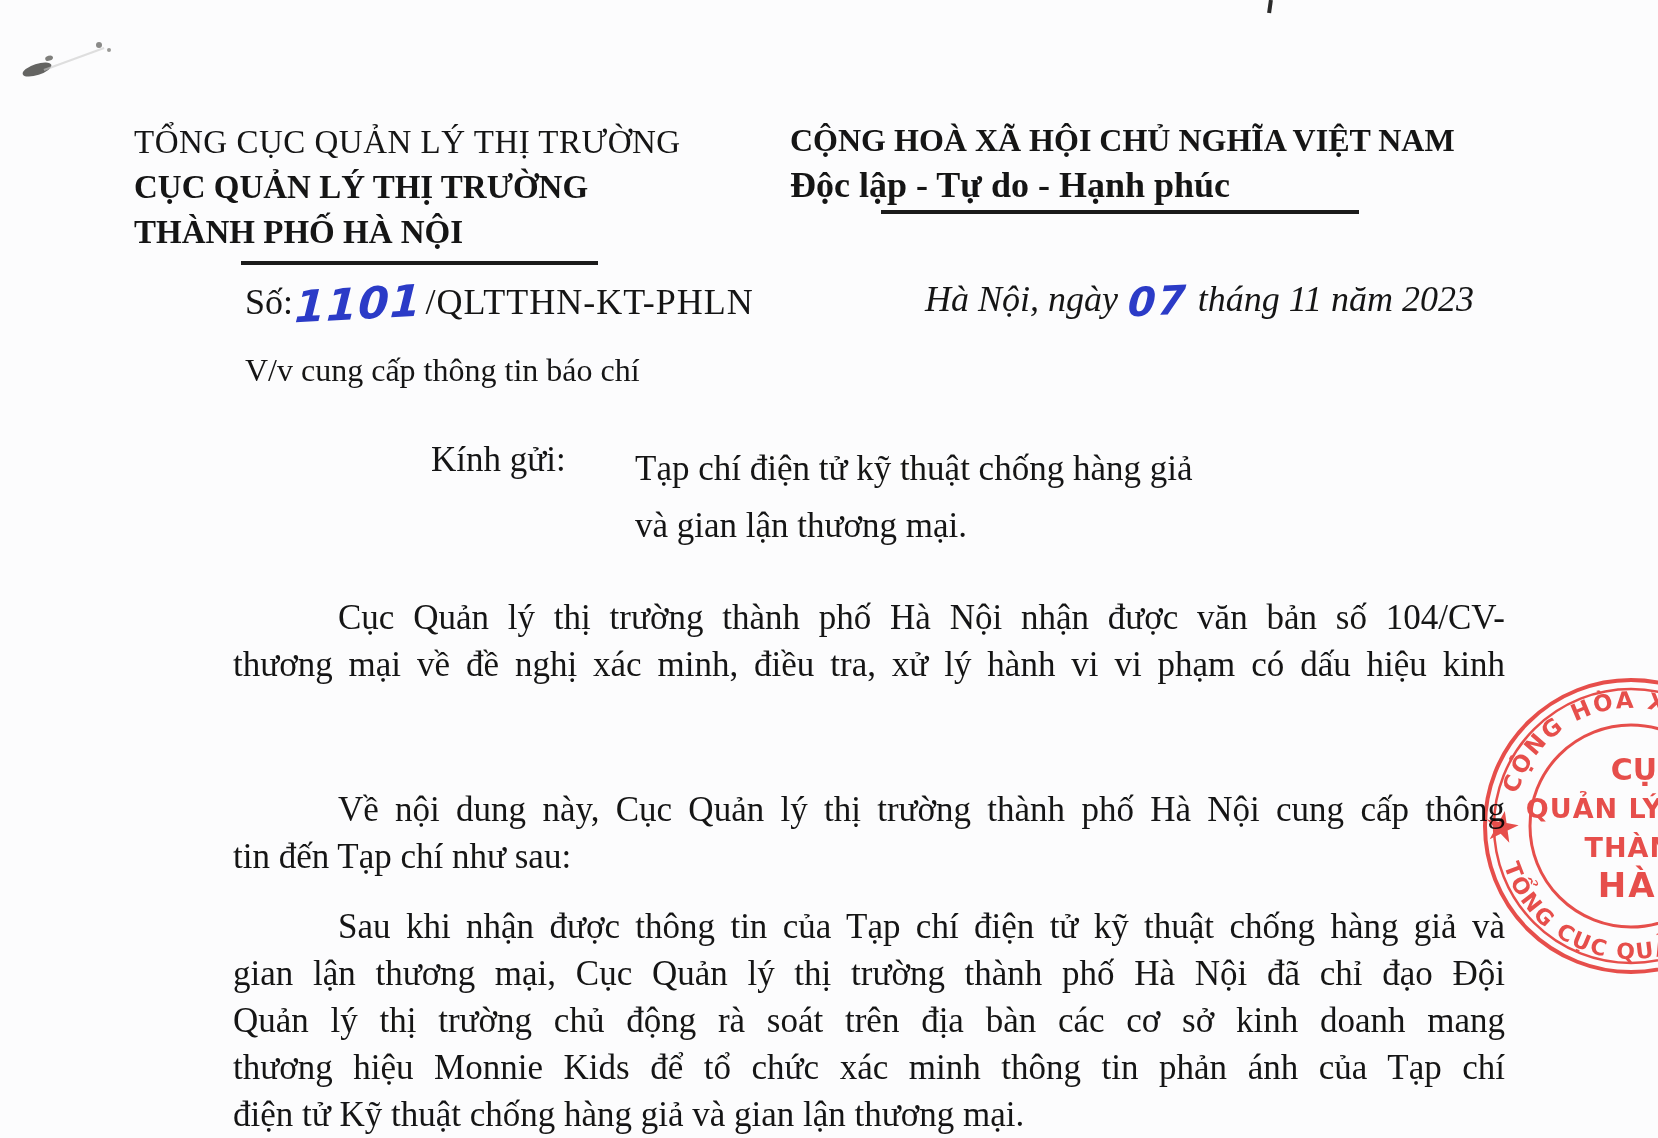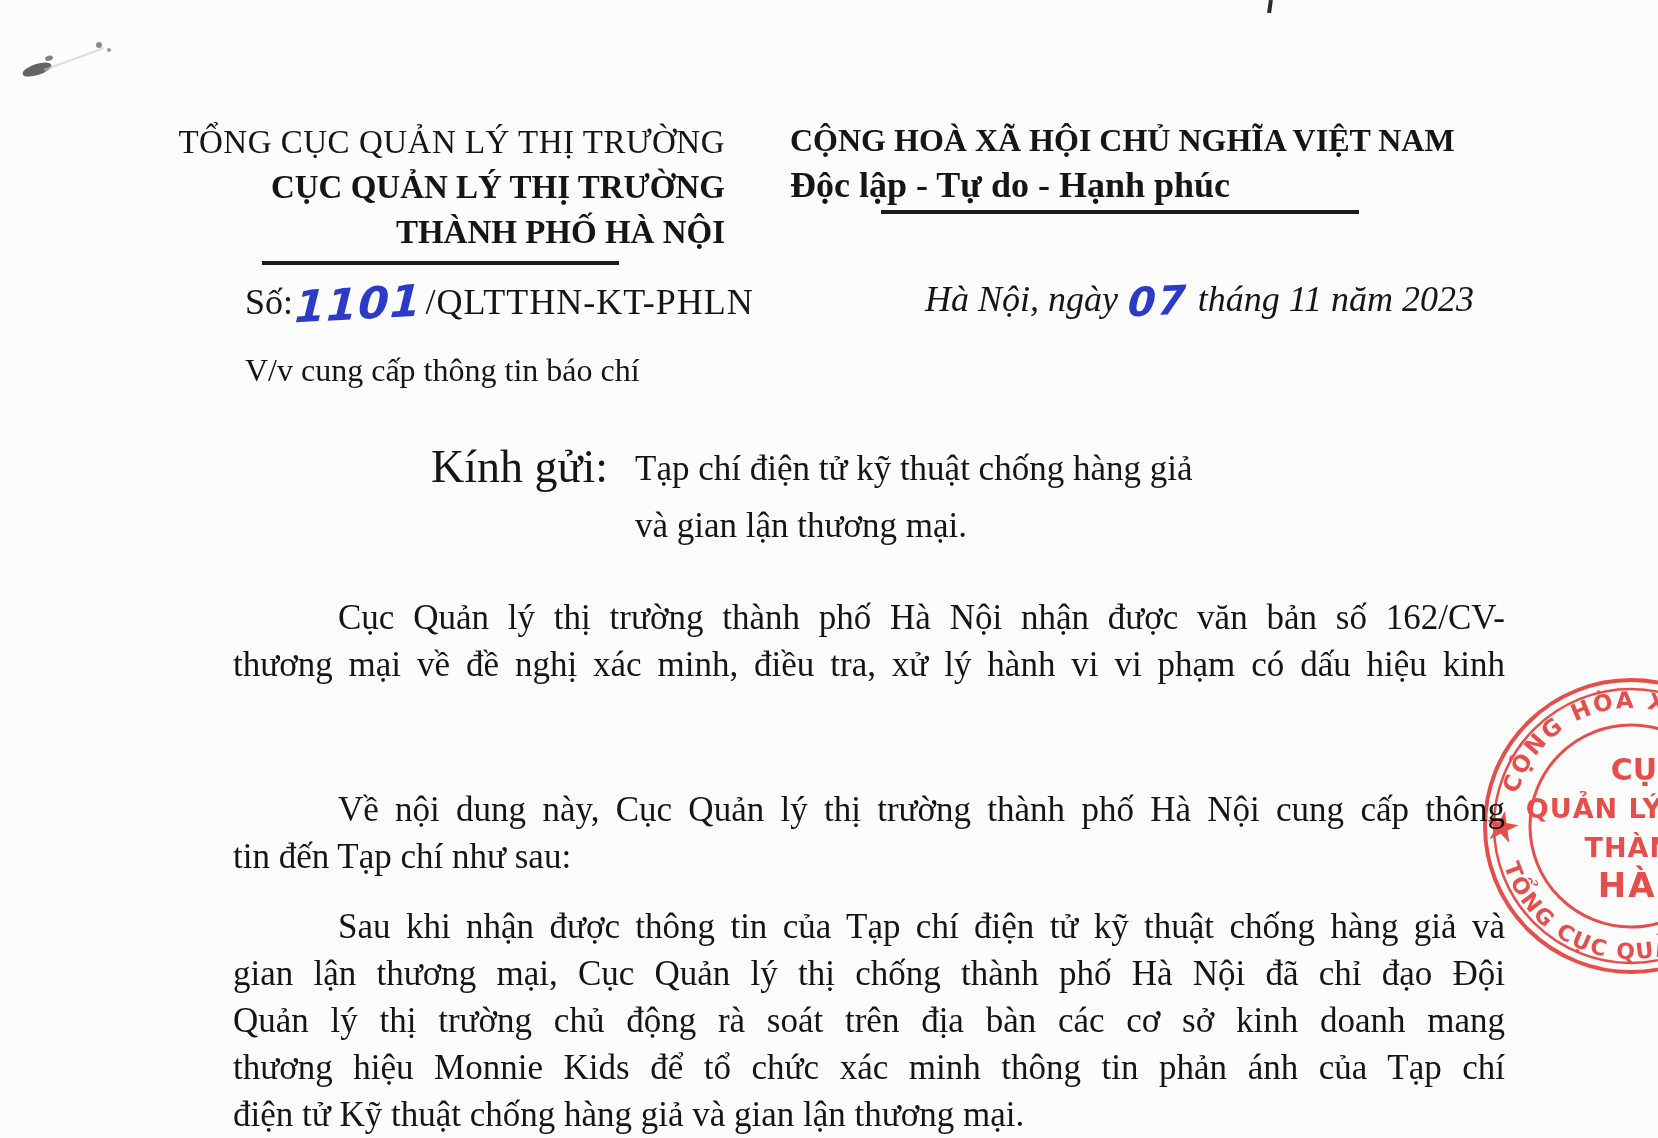--- a/index.html
+++ b/index.html
@@ -5,21 +5,21 @@
   html,body{margin:0;padding:0;background:#e8e8e8;}
   .page{
     position:relative;
     width:1658px;height:1138px;
     background:#fcfcfd;
     overflow:hidden;
     font-family:"Liberation Serif", serif;
     color:#151515;
   }
   
-  .hdr-left{position:absolute;left:155px;top:120px;width:570px;text-align:right;}
+  .hdr-left{position:absolute;left:134px;top:120px;width:570px;text-align:left;}
   .hdr-left .l1{font-size:33px;line-height:45px;letter-spacing:.5px;white-space:nowrap;}
   .hdr-left .l2{font-size:33px;line-height:45px;font-weight:bold;white-space:nowrap;}
   .hdr-left .l3{font-size:33px;line-height:45px;font-weight:bold;white-space:nowrap;}
   .hdr-left .rule{width:357px;height:4px;background:#1b1b1b;margin:6px auto 0;}
   .hdr-right{position:absolute;left:790px;top:118px;width:660px;}
   .hdr-right .r1{font-size:32px;line-height:44px;font-weight:bold;white-space:nowrap;}
   .hdr-right .r2{font-size:36px;line-height:46px;font-weight:bold;white-space:nowrap;}
   .hdr-right .rule{width:478px;height:4px;background:#1b1b1b;margin:2px auto 0;}
   
   .so-line{position:absolute;left:245px;top:278px;font-size:36px;white-space:nowrap;}
@@ -28,21 +28,21 @@
     font-family:"DejaVu Sans", sans-serif;
     font-weight:bold;font-style:italic;
     color:#2b3bc7;display:inline-block;
     transform:skewX(-6deg) rotate(-3deg);
   }
   .hw-num{font-size:44px;vertical-align:-5px;letter-spacing:1px;margin:0 4px 0 2px;}
   .hw-day{font-size:40px;vertical-align:-4px;letter-spacing:2px;margin:0 10px;}
   .vv-line{position:absolute;left:245px;top:352px;font-size:32px;white-space:nowrap;}
   .date-line{position:absolute;left:925px;top:278px;font-size:36px;font-style:italic;white-space:nowrap;}
   
-  .kg-label{position:absolute;left:431px;top:440px;font-size:46px;white-space:nowrap;}
+  .kg-label{position:absolute;left:431px;top:440px;font-size:35px;white-space:nowrap;}
   .kg-addr{position:absolute;left:635px;top:440px;font-size:35px;line-height:57px;}
   .kg-addr div{white-space:nowrap;}
   
   .bodycol{position:absolute;left:233px;width:1272px;font-size:35px;line-height:47px;}
   .p1{top:594px;} .p2{top:786px;} .p3{top:903px;}
   .ln{width:1272px;}
   .j{text-align:justify;text-align-last:justify;}
   .ind{text-indent:105px;}
   
   .stamp{position:absolute;left:1431px;top:626px;mix-blend-mode:multiply;opacity:.92;}
@@ -83,32 +83,32 @@
 
   <div class="date-line"><span>Hà Nội, ngày</span><span class="hw hw-day">07</span><span>tháng 11 năm 2023</span></div>
 
   <div class="kg-label">Kính gửi:</div>
   <div class="kg-addr">
     <div>Tạp chí điện tử kỹ thuật chống hàng giả</div>
     <div>và gian lận thương mại.</div>
   </div>
 
   <div class="bodycol p1">
-    <div class="ln j ind">Cục Quản lý thị trường thành phố Hà Nội nhận được văn bản số 162/CV-</div>
+    <div class="ln j ind">Cục Quản lý thị trường thành phố Hà Nội nhận được văn bản số 104/CV-</div>
     <div class="ln j">thương mại về đề nghị xác minh, điều tra, xử lý hành vi vi phạm có dấu hiệu kinh</div>
   </div>
 
   <div class="bodycol p2">
     <div class="ln j ind">Về nội dung này, Cục Quản lý thị trường thành phố Hà Nội cung cấp thông</div>
     <div class="ln">tin đến Tạp chí như sau:</div>
   </div>
 
   <div class="bodycol p3">
     <div class="ln j ind">Sau khi nhận được thông tin của Tạp chí điện tử kỹ thuật chống hàng giả và</div>
-    <div class="ln j">gian lận thương mại, Cục Quản lý thị chống thành phố Hà Nội đã chỉ đạo Đội</div>
+    <div class="ln j">gian lận thương mại, Cục Quản lý thị trường thành phố Hà Nội đã chỉ đạo Đội</div>
     <div class="ln j">Quản lý thị trường chủ động rà soát trên địa bàn các cơ sở kinh doanh mang</div>
     <div class="ln j">thương hiệu Monnie Kids để tổ chức xác minh thông tin phản ánh của Tạp chí</div>
     <div class="ln">điện tử Kỹ thuật chống hàng giả và gian lận thương mại.</div>
   </div>
 
   <svg class="stamp" width="400" height="400" viewBox="0 0 400 400">
     <g fill="none" stroke="#e8403b">
       <circle cx="200" cy="200" r="146" stroke-width="4"></circle>
       <circle cx="200" cy="200" r="137" stroke-width="2.5"></circle>
       <circle cx="200" cy="200" r="101" stroke-width="3"></circle>

